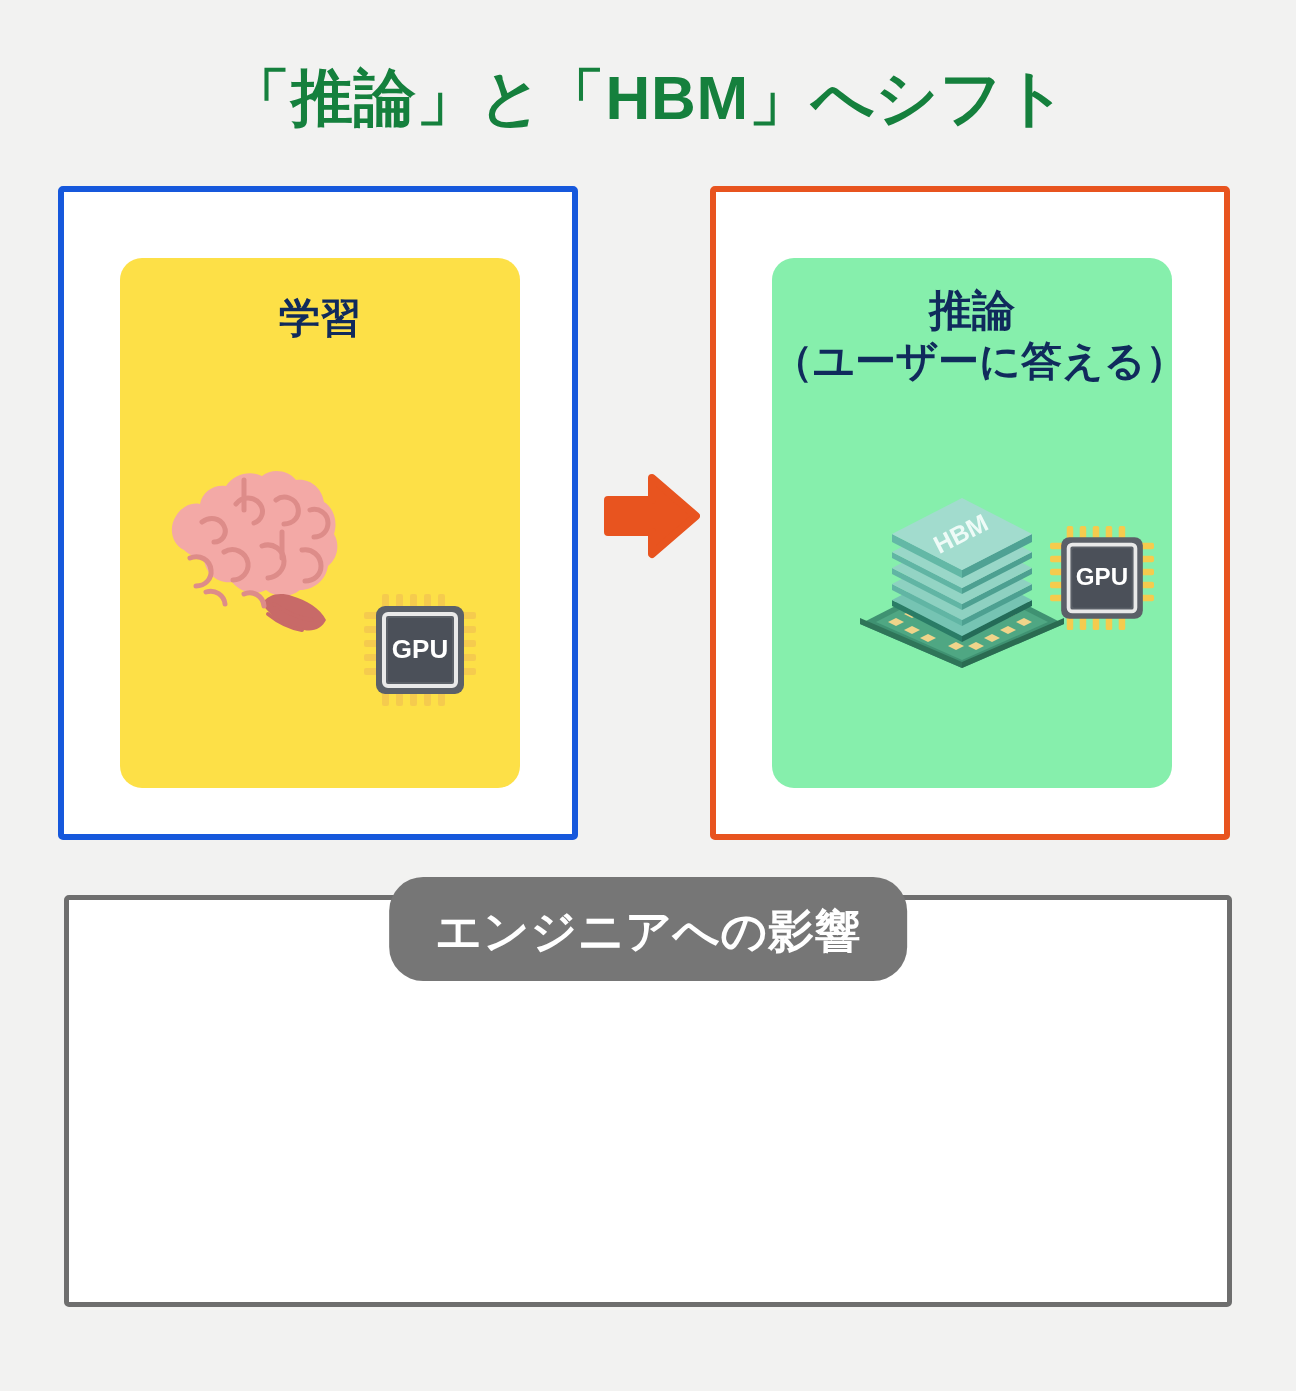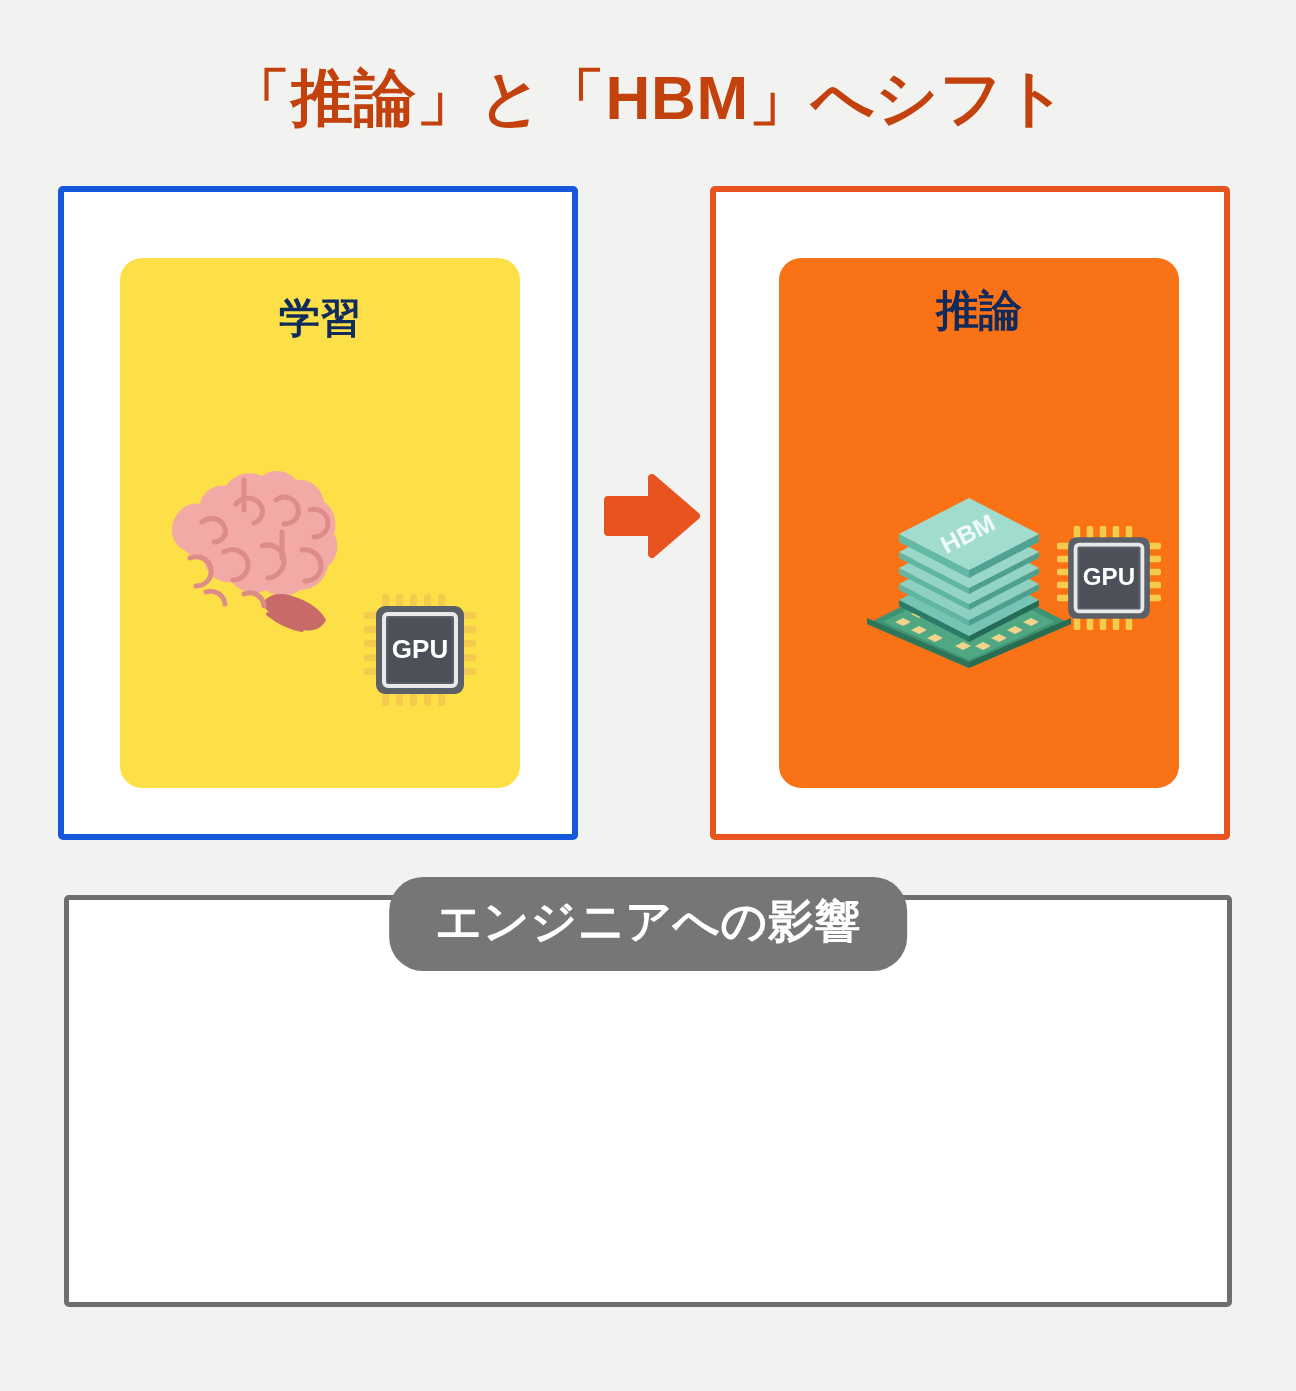--- a/index.html
+++ b/index.html
@@ -17,21 +17,21 @@
 
   
   .title {
     position: absolute;
     top: 56px;
     left: 0;
     width: 1296px;
     text-align: center;
     font-size: 62px;
     font-weight: bold;
-    color: #c2410c;
+    color: #15803d;
     letter-spacing: 0.01em;
     white-space: nowrap;
   }
 
   
   .card {
     position: absolute;
     top: 186px;
     width: 520px;
     height: 654px;
@@ -45,21 +45,21 @@
   .panel {
     position: absolute;
     left: 56px;
     top: 66px;
     width: 400px;
     height: 530px;
     border-radius: 22px;
     box-sizing: border-box;
   }
   .panel-blue { background: #fde047; }
-  .panel-pink { background: #f97316; margin-left: 7px; }
+  .panel-pink { background: #86efac; }
 
   .panel-heading {
     position: absolute;
     left: 0;
     top: 35px;
     width: 100%;
     text-align: center;
     color: #102a5c;
     font-weight: bold;
     line-height: 1.22;
@@ -132,21 +132,21 @@
   .impact-badge {
     position: absolute;
     left: 50%;
     transform: translateX(-50%);
     top: 877px;
     background: #767676;
     color: #ffffff;
     font-size: 46px;
     font-weight: bold;
     border-radius: 34px;
-    padding: 14px 46px 18px;
+    padding: 24px 46px 18px;
     white-space: nowrap;
     letter-spacing: 0.01em;
   }
 </style>
 </head>
 <body>
 
 <div class="title">「推論」と「HBM」へシフト</div>
 
 <div class="card card-left">
@@ -212,20 +212,21 @@
 
 <svg class="mid-arrow" viewBox="0 0 96 92">
   <path d="M4 30h44V8l44 38-44 38V62H4z" fill="#e8541f" stroke="#e8541f" stroke-width="8" stroke-linejoin="round"></path>
 </svg>
 
 <div class="card card-right">
   <div class="panel panel-pink">
 
     <div class="panel-heading">
       <span>推論</span>
+      <span class="line2">（ユーザーに答える）</span>
     </div>
 
     <svg class="hbm-stack" viewBox="0 0 212 180">
 
       <polygon points="106,82 208,134 106,178 4,134" fill="#3f9272"></polygon>
       <polygon points="4,134 106,178 106,172 4,128" fill="#2f7559"></polygon>
       <polygon points="208,134 106,178 106,172 208,128" fill="#2a6b51"></polygon>
       <polygon points="106,88 192,132 106,170 20,132" fill="#4fa783"></polygon>
       <g fill="#f0d48a">
         <polygon points="40,128 48,132 40,136 32,132"></polygon>

